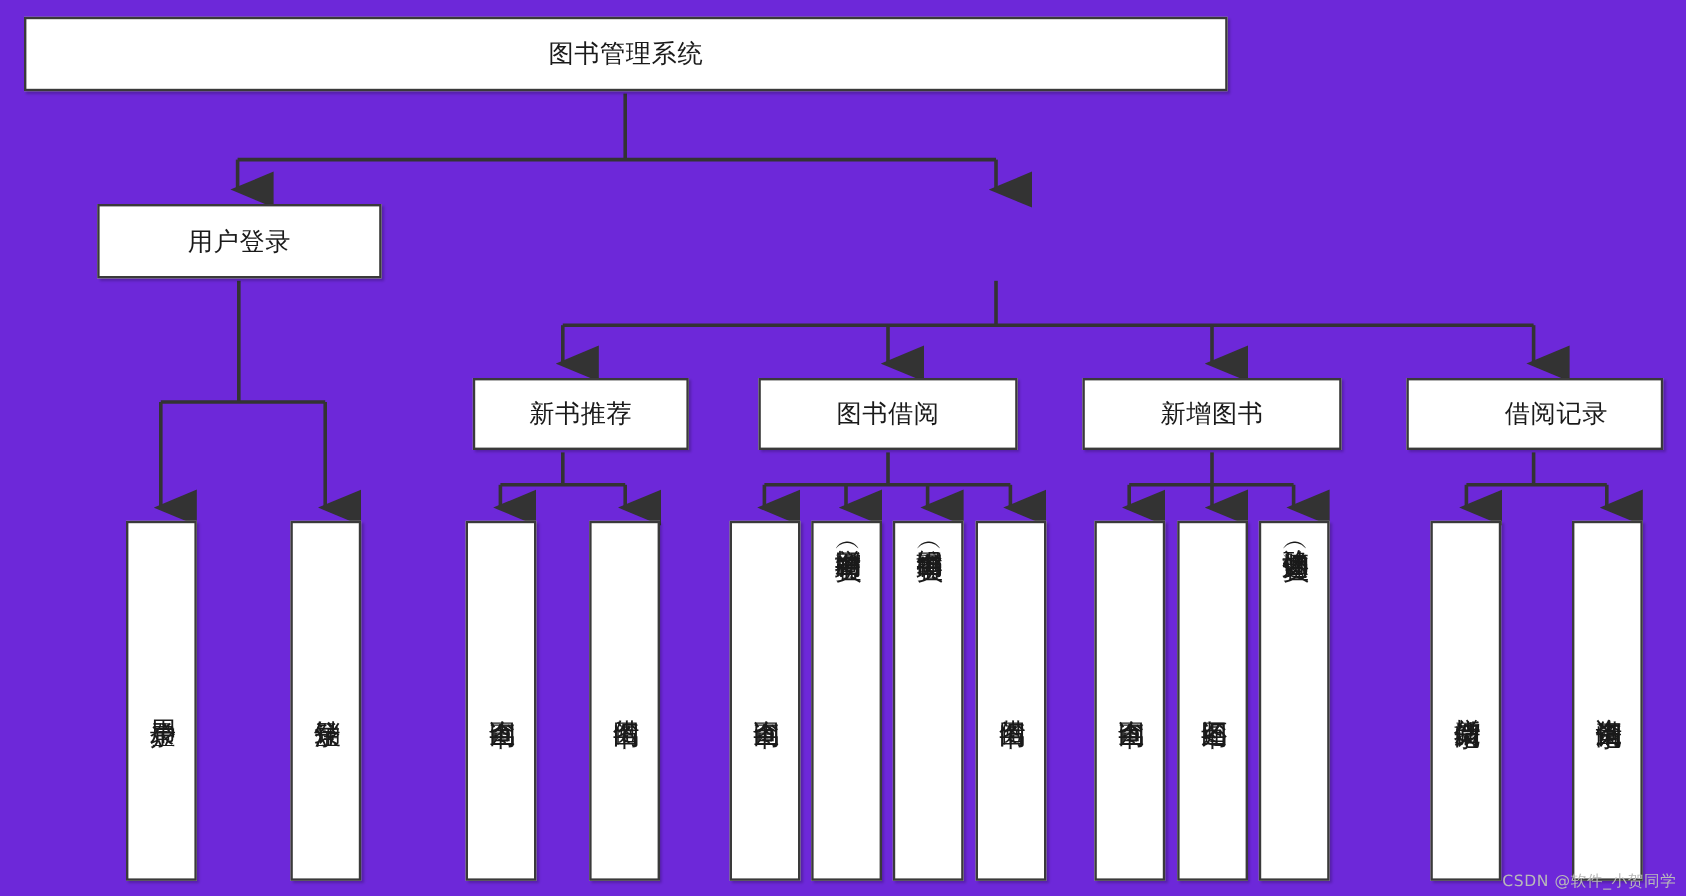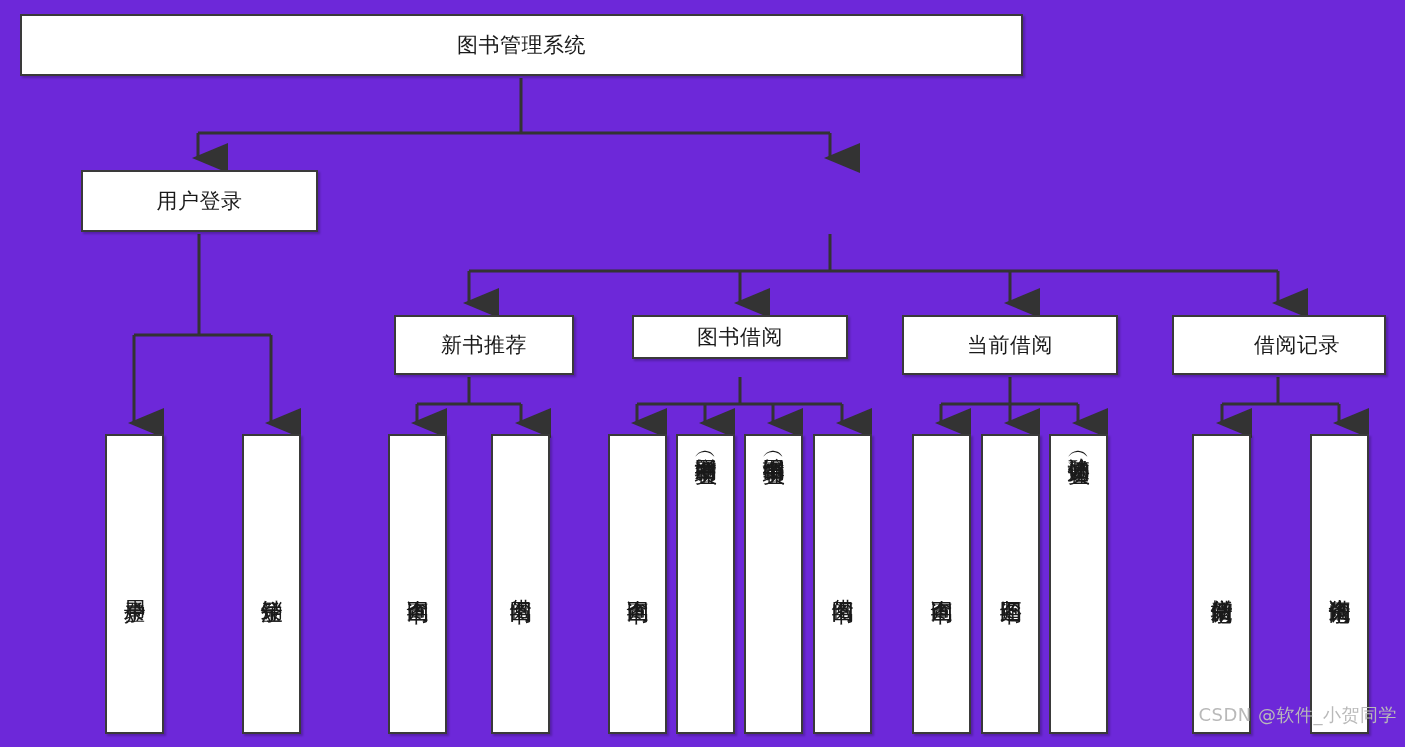--- a/index.html
+++ b/index.html
@@ -56,22 +56,22 @@
     white-space: normal;
     max-height: 100%;
   }
   .node.vertical.vcenter {
     align-items: center;
     padding-top: 0;
   }
   #watermark {
     position: absolute;
     right: 8px;
-    bottom: 20px;
-    font-size: 18px;
+    bottom: 4px;
+    font-size: 13px;
     color: #b9b9b9;
     letter-spacing: 0.5px;
     white-space: nowrap;
     user-select: none;
   }
 </style>
 </head>
 <body>
 
 <div id="canvas">
@@ -132,26 +132,26 @@
 
   <div class="node" style="left:81px; top:170px; width:237px; height:62px;">
     <span class="label">用户登录</span>
   </div>
 
 
   <div class="node" style="left:362px; top:315px; width:180px; height:60px;margin-left:32px;">
     <span class="label">新书推荐</span>
   </div>
 
-  <div class="node" style="left:632px; top:315px; width:216px; height:44px;">
+  <div class="node" style="left:632px; top:315px; width:216px; height:60px;">
     <span class="label">图书借阅</span>
   </div>
 
   <div class="node" style="left:902px; top:315px; width:216px; height:60px;">
-    <span class="label">当前借阅</span>
+    <span class="label">新增图书</span>
   </div>
 
   <div class="node" style="left:1172px; top:315px; width:214px; height:60px;padding-left:36px;">
     <span class="label">借阅记录</span>
   </div>
 
   <div class="node vertical vcenter" style="left:105px; top:434px; width:59px; height:300px;">
     <span class="label">用户登录</span>
   </div>
 

